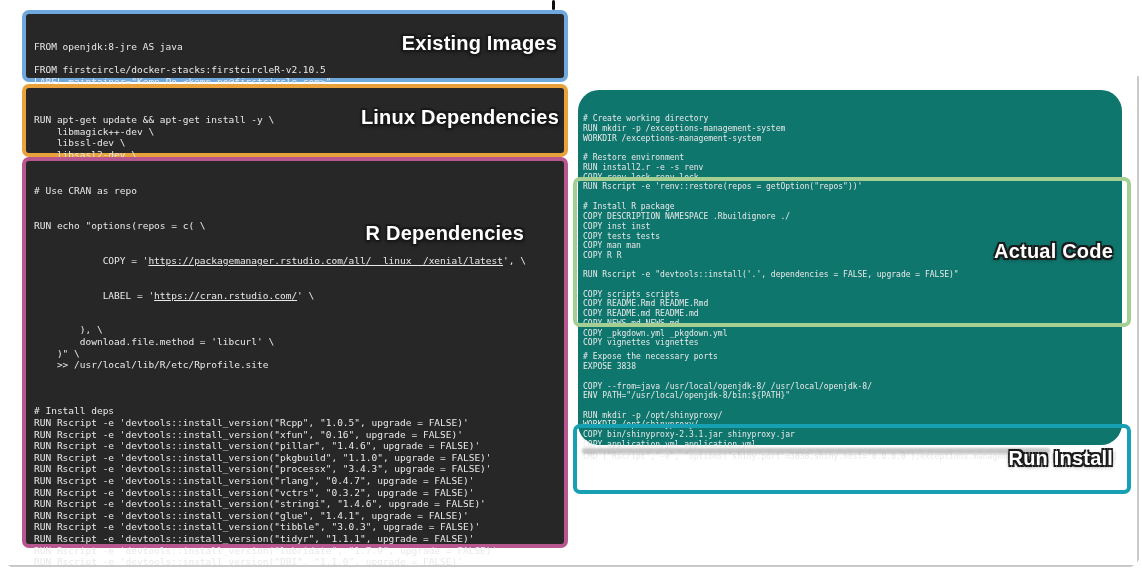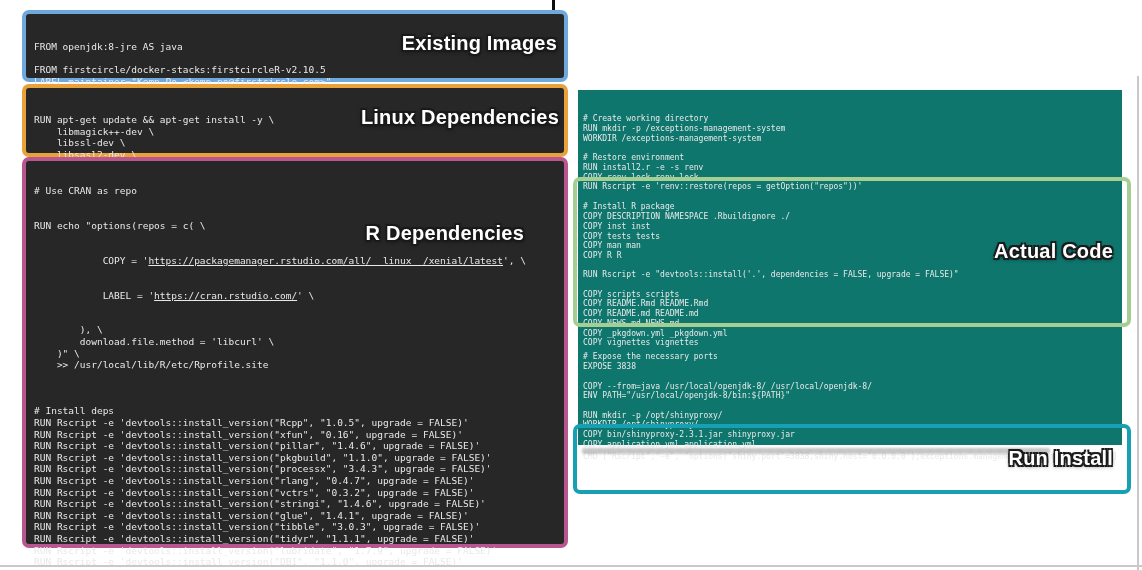--- a/index.html
+++ b/index.html
@@ -1,15 +1,15 @@
 <!DOCTYPE html>
 <html><head>
 <meta charset="utf-8">
 <style>
-  * { margin:0; padding:0; box-sizing:border-box; }
+  * { margin:0; padding:0; box-sizing:border-box;border-radius:21px; }
   html,body { background:#ffffff; }
   .page {
     position:relative; width:1142px; height:570px;
     background:#ffffff; overflow:hidden;
     font-family:"Liberation Sans", sans-serif;
   }
   .tick { position:absolute; background:#0d0d0d; }
   .frame-v { position:absolute; width:2px; background:#c9c9c9; }
   .frame-h { position:absolute; height:2px; background:#c9c9c9; }
 

